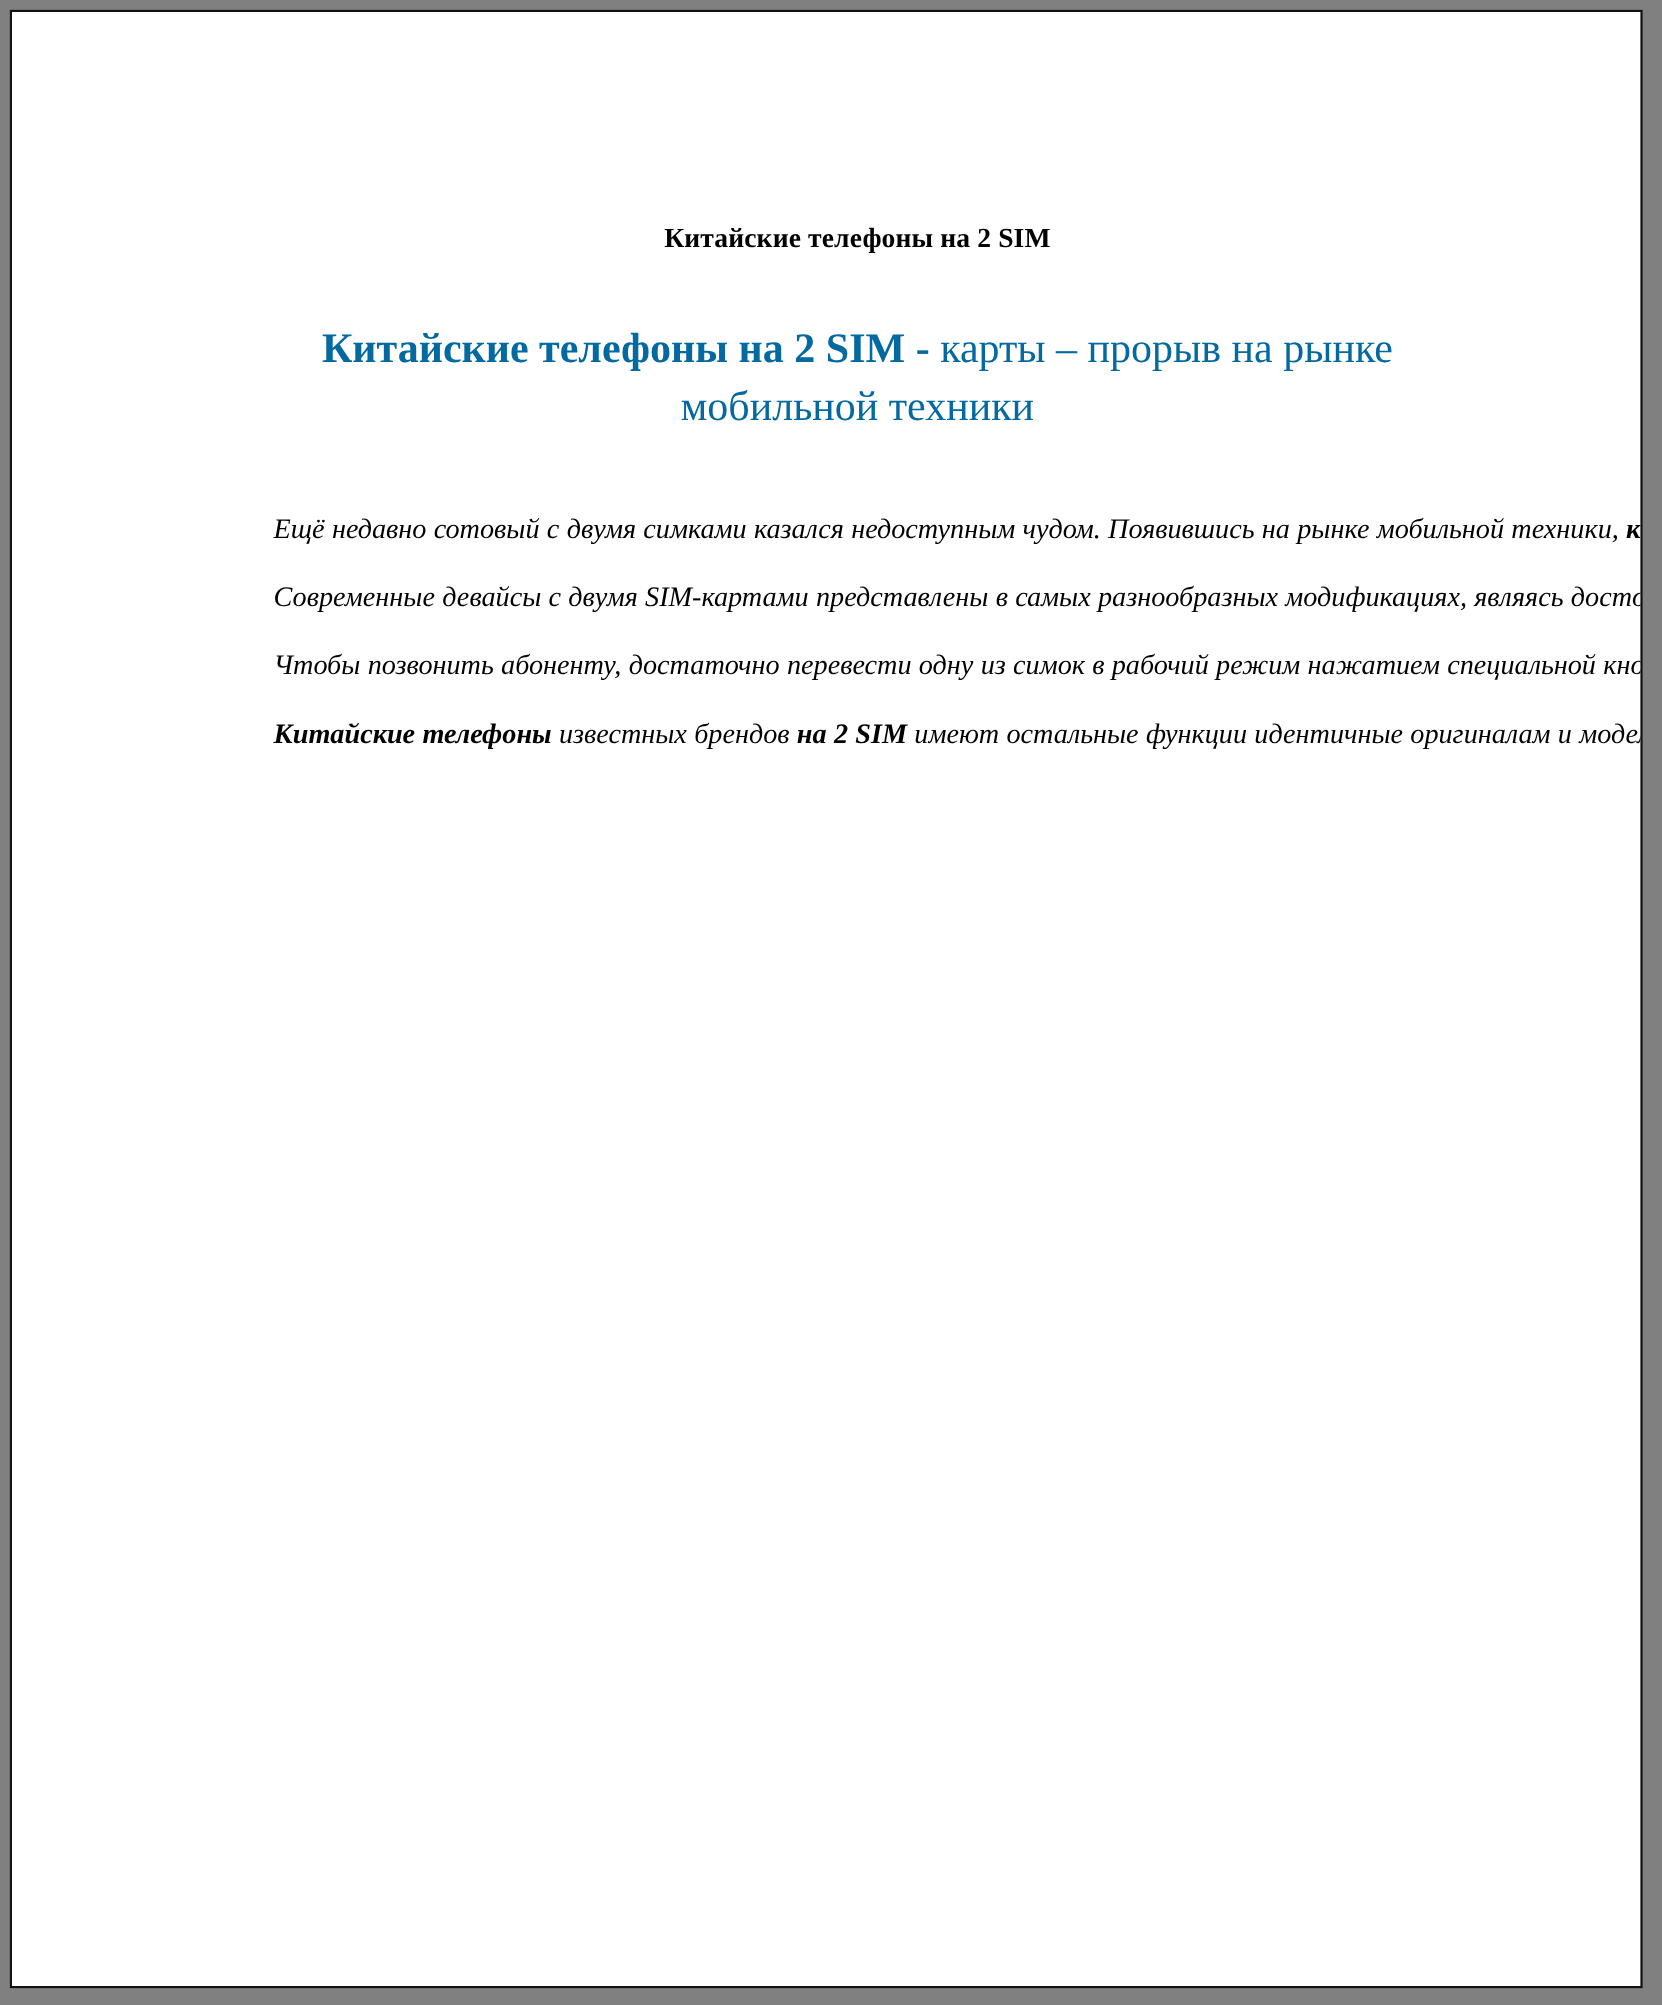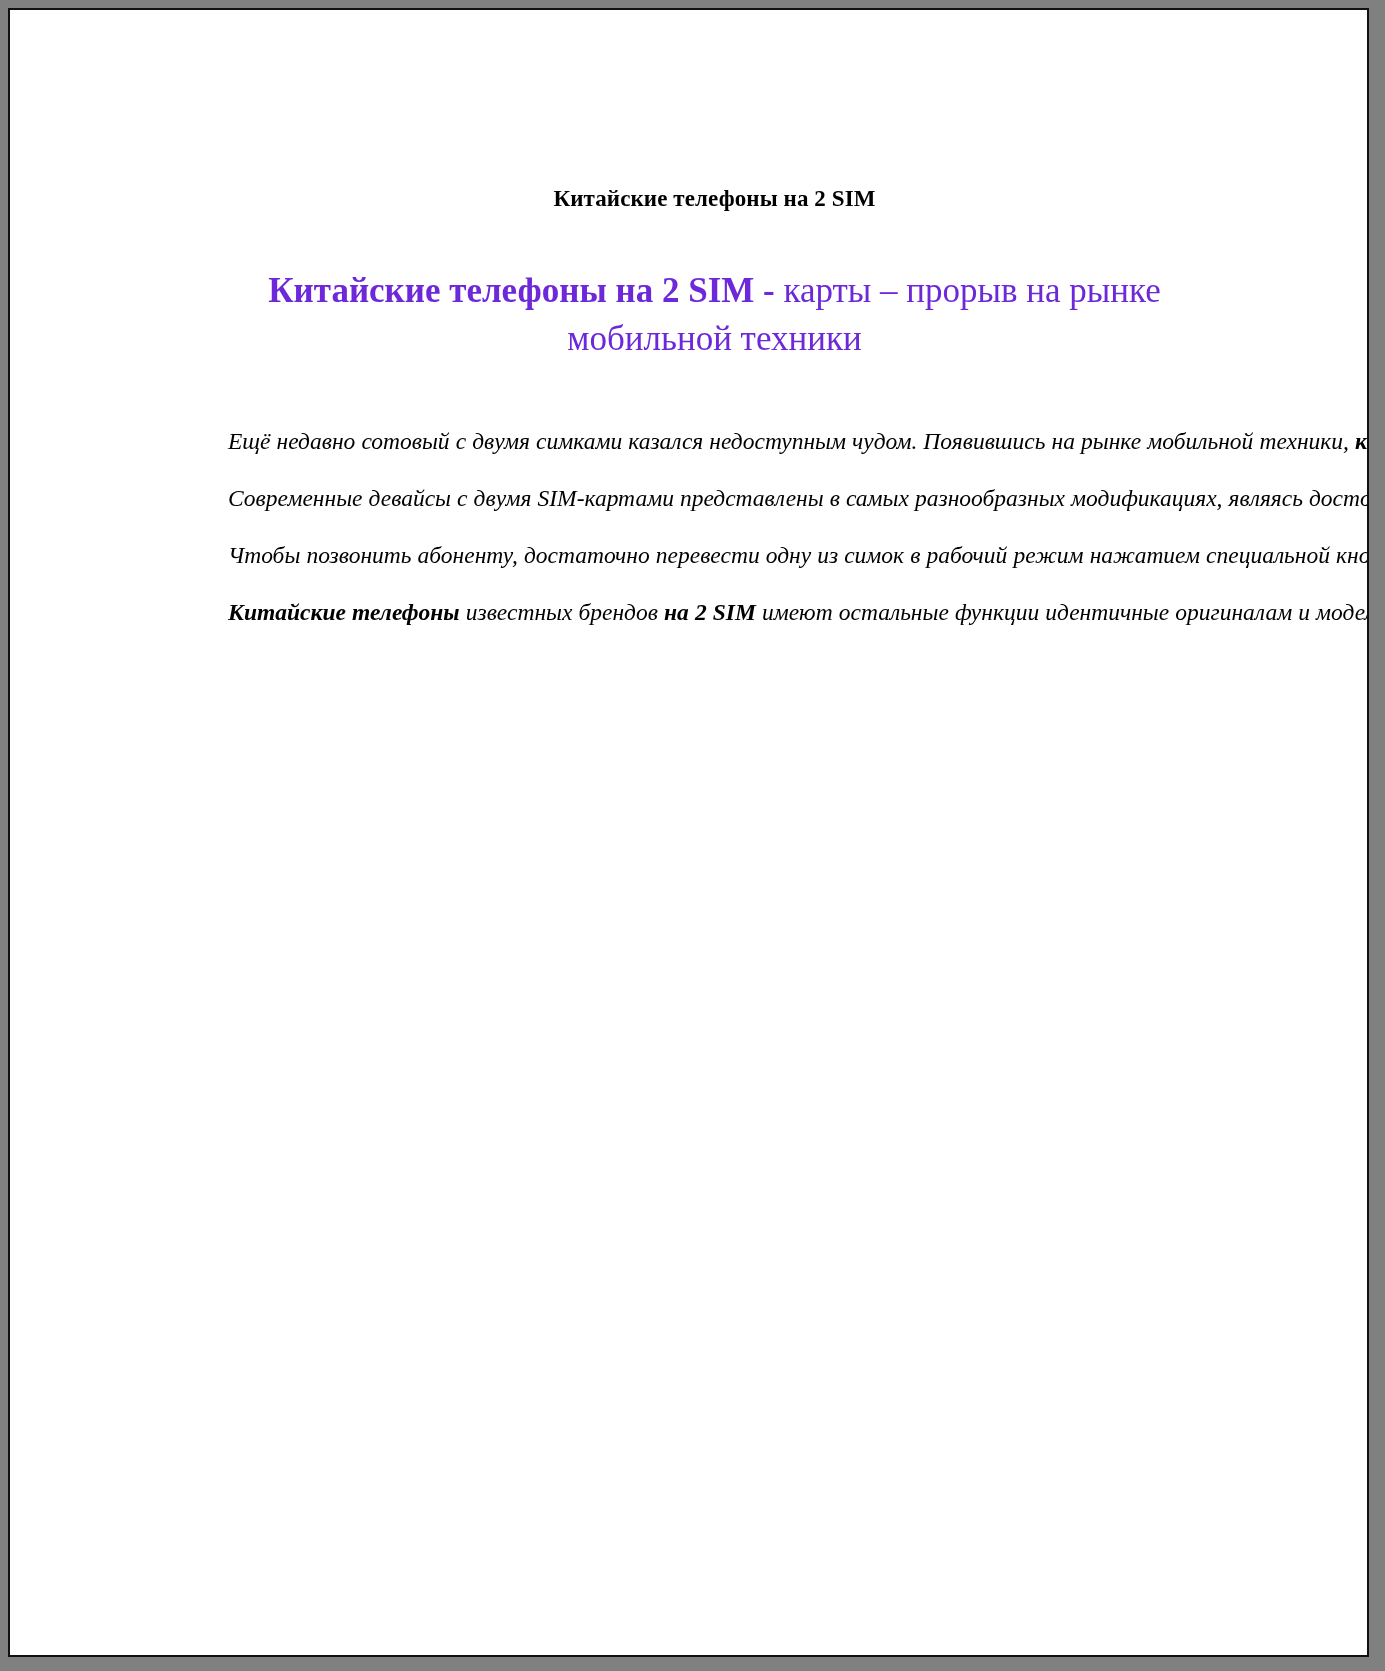--- a/index.html
+++ b/index.html
@@ -41,21 +41,21 @@
     font-weight: bold;
     color: #000000;
     margin-top: 176px;
     letter-spacing: 0.1px;
   }
 
   .doc-title {
     text-align: center;
     font-size: 35px;
     line-height: 1.37;
-    color: #6d28d9;
+    color: #0369a1;
     margin: 55px 150px 0 150px;
     font-weight: normal;
   }
   .doc-title .b {
     font-weight: bold;
   }
 
   .body-block {
     margin: 62px 192px 0 192px;
   }

